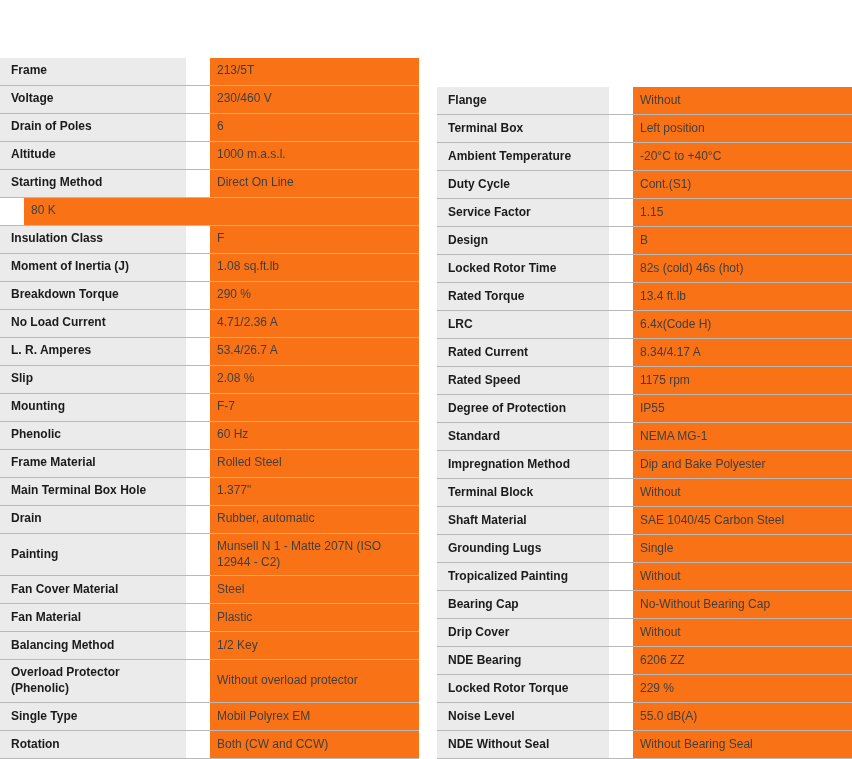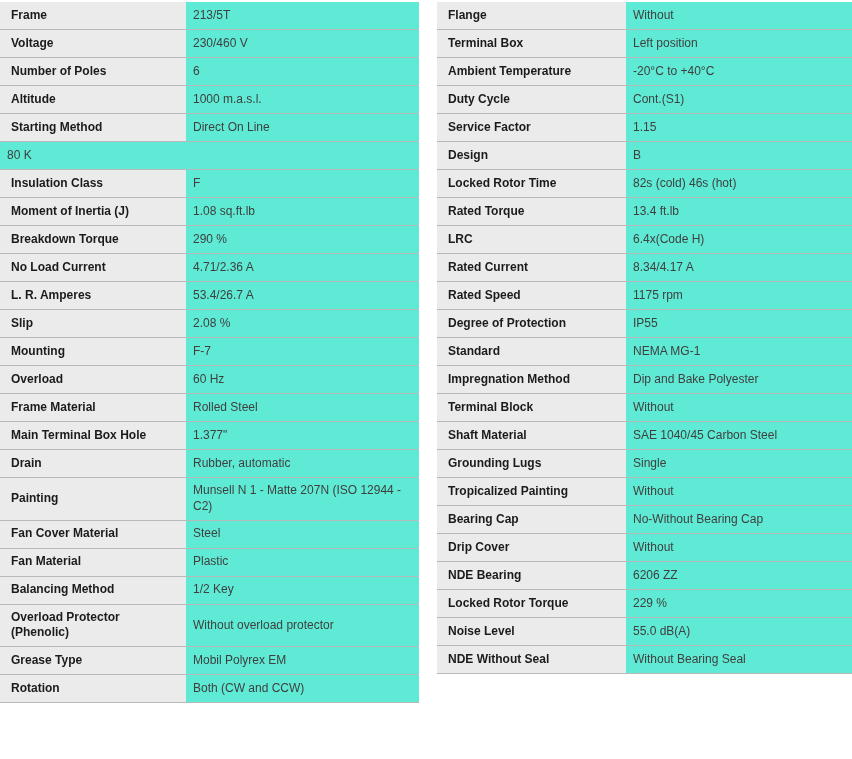--- a/index.html
+++ b/index.html
@@ -6,21 +6,21 @@
   html, body {
     width: 852px;
     background: #ffffff;
     font-family: "Liberation Sans", sans-serif;
   }
   .page {
     width: 852px;
     height: 759px;
     padding-top: 2px;
     display: flex;
-    align-items: flex-start;
+    align-items: flex-end;
     background: #ffffff;
   }
   .spec-table {
     display: block;
   }
   .spec-table.left  { width: 419px; margin-right: 18px; }
   .spec-table.right { width: 415px; }
   .row {
     display: flex;
     min-height: 28px;
@@ -34,45 +34,46 @@
     line-height: 1.32;
   }
   .label-cell {
     background: #ebebeb;
     color: #1b1b1b;
     font-weight: bold;
     padding: 5px 8px 5px 11px;
     flex: 0 0 auto;
   }
   .left  .label-cell { width: 186px; }
-  .right .label-cell { width: 189px; }
+  .right .label-cell { width: 172px; }
   .value-cell {
-    background: #5eead4;
+    background: #f97316;
     color: #3f3f3f;
     padding: 5px 4px 5px 7px;
     flex: 1 1 auto;
+    margin-left: 24px;
   }
 </style>
 </head>
 <body>
 
 <div class="page">
   <div class="spec-table left">
   <div class="row">
     <div class="cell label-cell">Frame</div>
     <div class="cell value-cell">213/5T</div>
   </div>
 
   <div class="row">
     <div class="cell label-cell">Voltage</div>
     <div class="cell value-cell">230/460 V</div>
   </div>
 
   <div class="row">
-    <div class="cell label-cell">Number of Poles</div>
+    <div class="cell label-cell">Drain of Poles</div>
     <div class="cell value-cell">6</div>
   </div>
 
   <div class="row">
     <div class="cell label-cell">Altitude</div>
     <div class="cell value-cell">1000 m.a.s.l.</div>
   </div>
 
   <div class="row">
     <div class="cell label-cell">Starting Method</div>
@@ -112,21 +113,21 @@
     <div class="cell label-cell">Slip</div>
     <div class="cell value-cell">2.08 %</div>
   </div>
 
   <div class="row">
     <div class="cell label-cell">Mounting</div>
     <div class="cell value-cell">F-7</div>
   </div>
 
   <div class="row">
-    <div class="cell label-cell">Overload</div>
+    <div class="cell label-cell">Phenolic</div>
     <div class="cell value-cell">60 Hz</div>
   </div>
 
   <div class="row">
     <div class="cell label-cell">Frame Material</div>
     <div class="cell value-cell">Rolled Steel</div>
   </div>
 
   <div class="row">
     <div class="cell label-cell">Main Terminal Box Hole</div>
@@ -157,21 +158,21 @@
     <div class="cell label-cell">Balancing Method</div>
     <div class="cell value-cell">1/2 Key</div>
   </div>
 
   <div class="row">
     <div class="cell label-cell">Overload Protector (Phenolic)</div>
     <div class="cell value-cell">Without overload protector</div>
   </div>
 
   <div class="row">
-    <div class="cell label-cell">Grease Type</div>
+    <div class="cell label-cell">Single Type</div>
     <div class="cell value-cell">Mobil Polyrex EM</div>
   </div>
 
   <div class="row">
     <div class="cell label-cell">Rotation</div>
     <div class="cell value-cell">Both (CW and CCW)</div>
   </div>
 
 </div>
   <div class="spec-table right">

